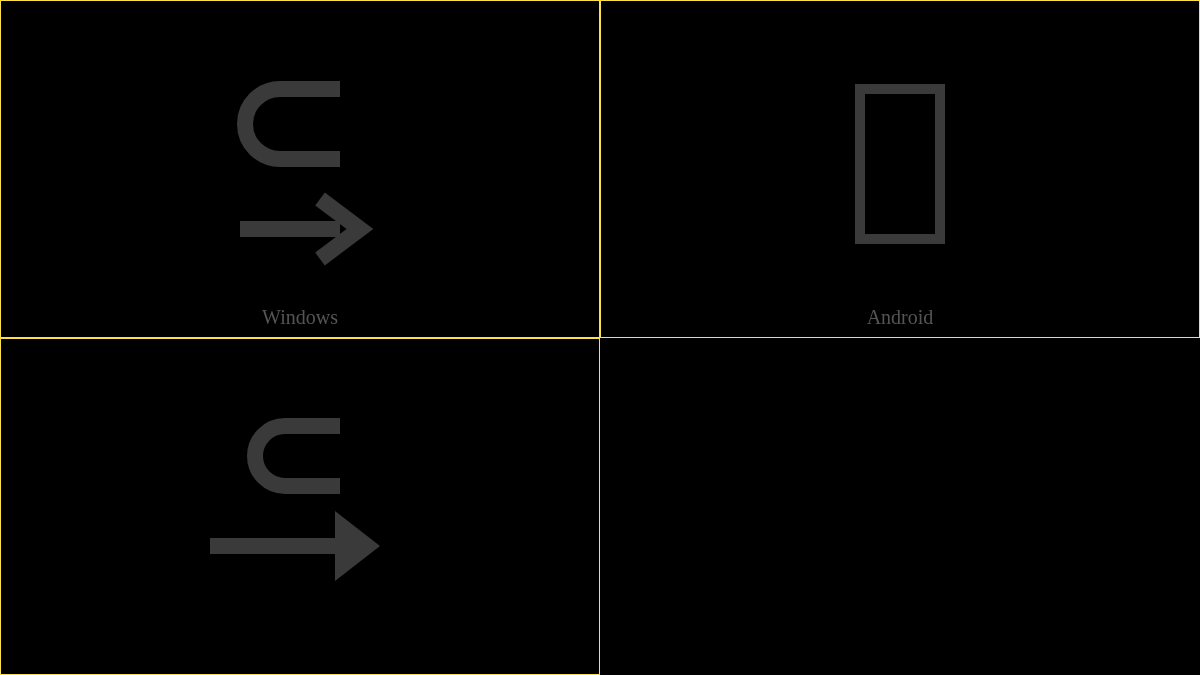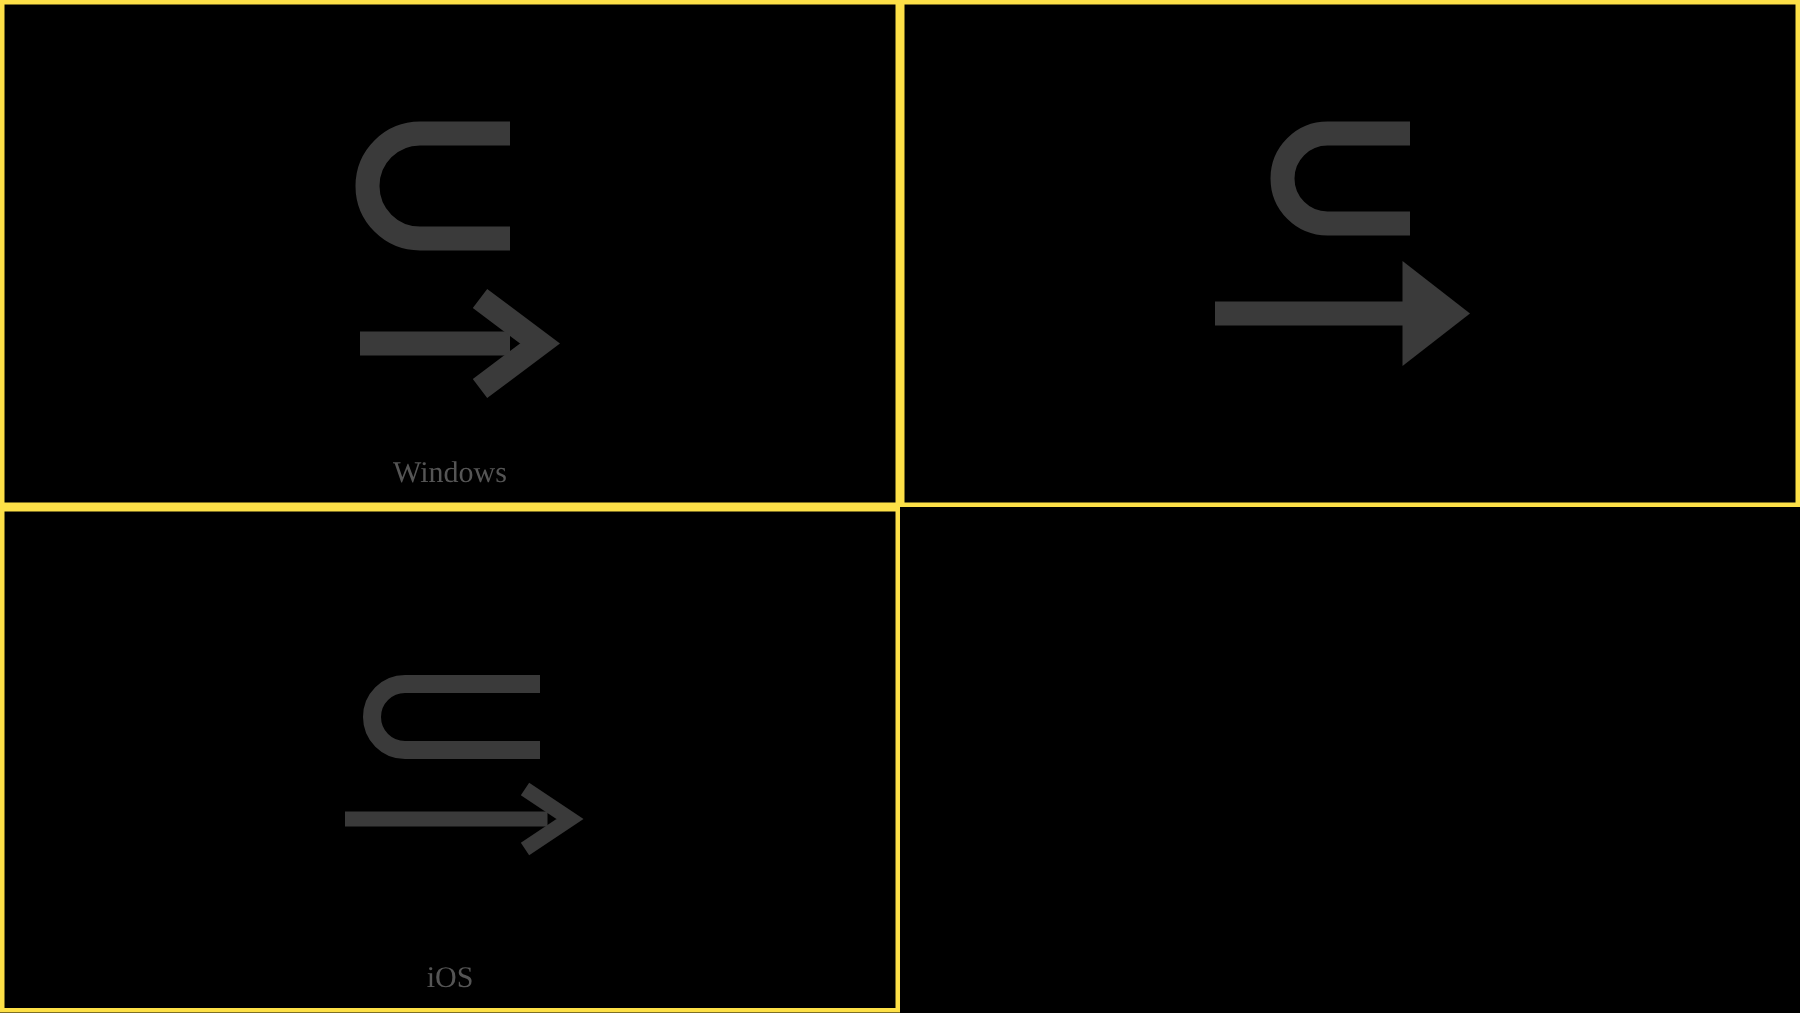--- a/index.html
+++ b/index.html
@@ -14,21 +14,21 @@
       font-family: Georgia, 'Times New Roman', serif;
     }
     .grid {
       display: grid;
       grid-template-columns: 1fr 1fr;
       grid-template-rows: 1fr 1fr;
       width: 100%;
       height: 100%;
     }
     .cell {
-      border: 3px solid #fde047;
+      border: 1px solid #fde047;
       position: relative;
       display: flex;
       align-items: center;
       justify-content: center;
     }
     .label {
       position: absolute;
       bottom: 8px;
       left: 0;
       right: 0;
@@ -59,41 +59,36 @@
         <path d="M 140 30 L 80 30 A 35 35 0 0 0 80 100 L 140 100" fill="none" stroke="#3a3a3a" stroke-width="16" stroke-linecap="butt"></path>
 
         <line x1="40" y1="170" x2="140" y2="170" stroke="#3a3a3a" stroke-width="16"></line>
 
         <path d="M 120 140 L 160 170 L 120 200" fill="none" stroke="#3a3a3a" stroke-width="16" stroke-linecap="butt" stroke-linejoin="miter"></path>
       </svg>
     </div>
     <div class="label">Windows</div>
   </div>
 
+  <div class="cell">
+    <div class="glyph-area">
+      <svg width="140" height="200" viewBox="0 0 140 200">
+        <rect x="30" y="20" width="80" height="150" fill="none" stroke="#3a3a3a" stroke-width="10"></rect>
+      </svg>
+    </div>
+    <div class="label">Android</div>
+  </div>
 
   <div class="cell">
     <div class="glyph-area">
       <svg width="240" height="220" viewBox="0 0 240 220">
 
         <path d="M 160 30 L 105 30 A 30 30 0 0 0 105 90 L 160 90" fill="none" stroke="#3a3a3a" stroke-width="16" stroke-linecap="butt"></path>
 
         <line x1="30" y1="150" x2="175" y2="150" stroke="#3a3a3a" stroke-width="16"></line>
 
         <path d="M 155 115 L 200 150 L 155 185 Z" fill="#3a3a3a"></path>
       </svg>
     </div>
   </div>
 
-  <div class="cell">
-    <div class="glyph-area">
-      <svg width="220" height="180" viewBox="0 0 220 180">
-
-        <path d="M 170 40 L 80 40 A 22 22 0 0 0 80 84 L 170 84" fill="none" stroke="#3a3a3a" stroke-width="12" stroke-linecap="butt"></path>
-
-        <line x1="40" y1="130" x2="175" y2="130" stroke="#3a3a3a" stroke-width="10"></line>
-
-        <path d="M 160 110 L 190 130 L 160 150" fill="none" stroke="#3a3a3a" stroke-width="10" stroke-linecap="butt" stroke-linejoin="miter"></path>
-      </svg>
-    </div>
-    <div class="label">iOS</div>
-  </div>
 
 </div>
 
 </body></html>

